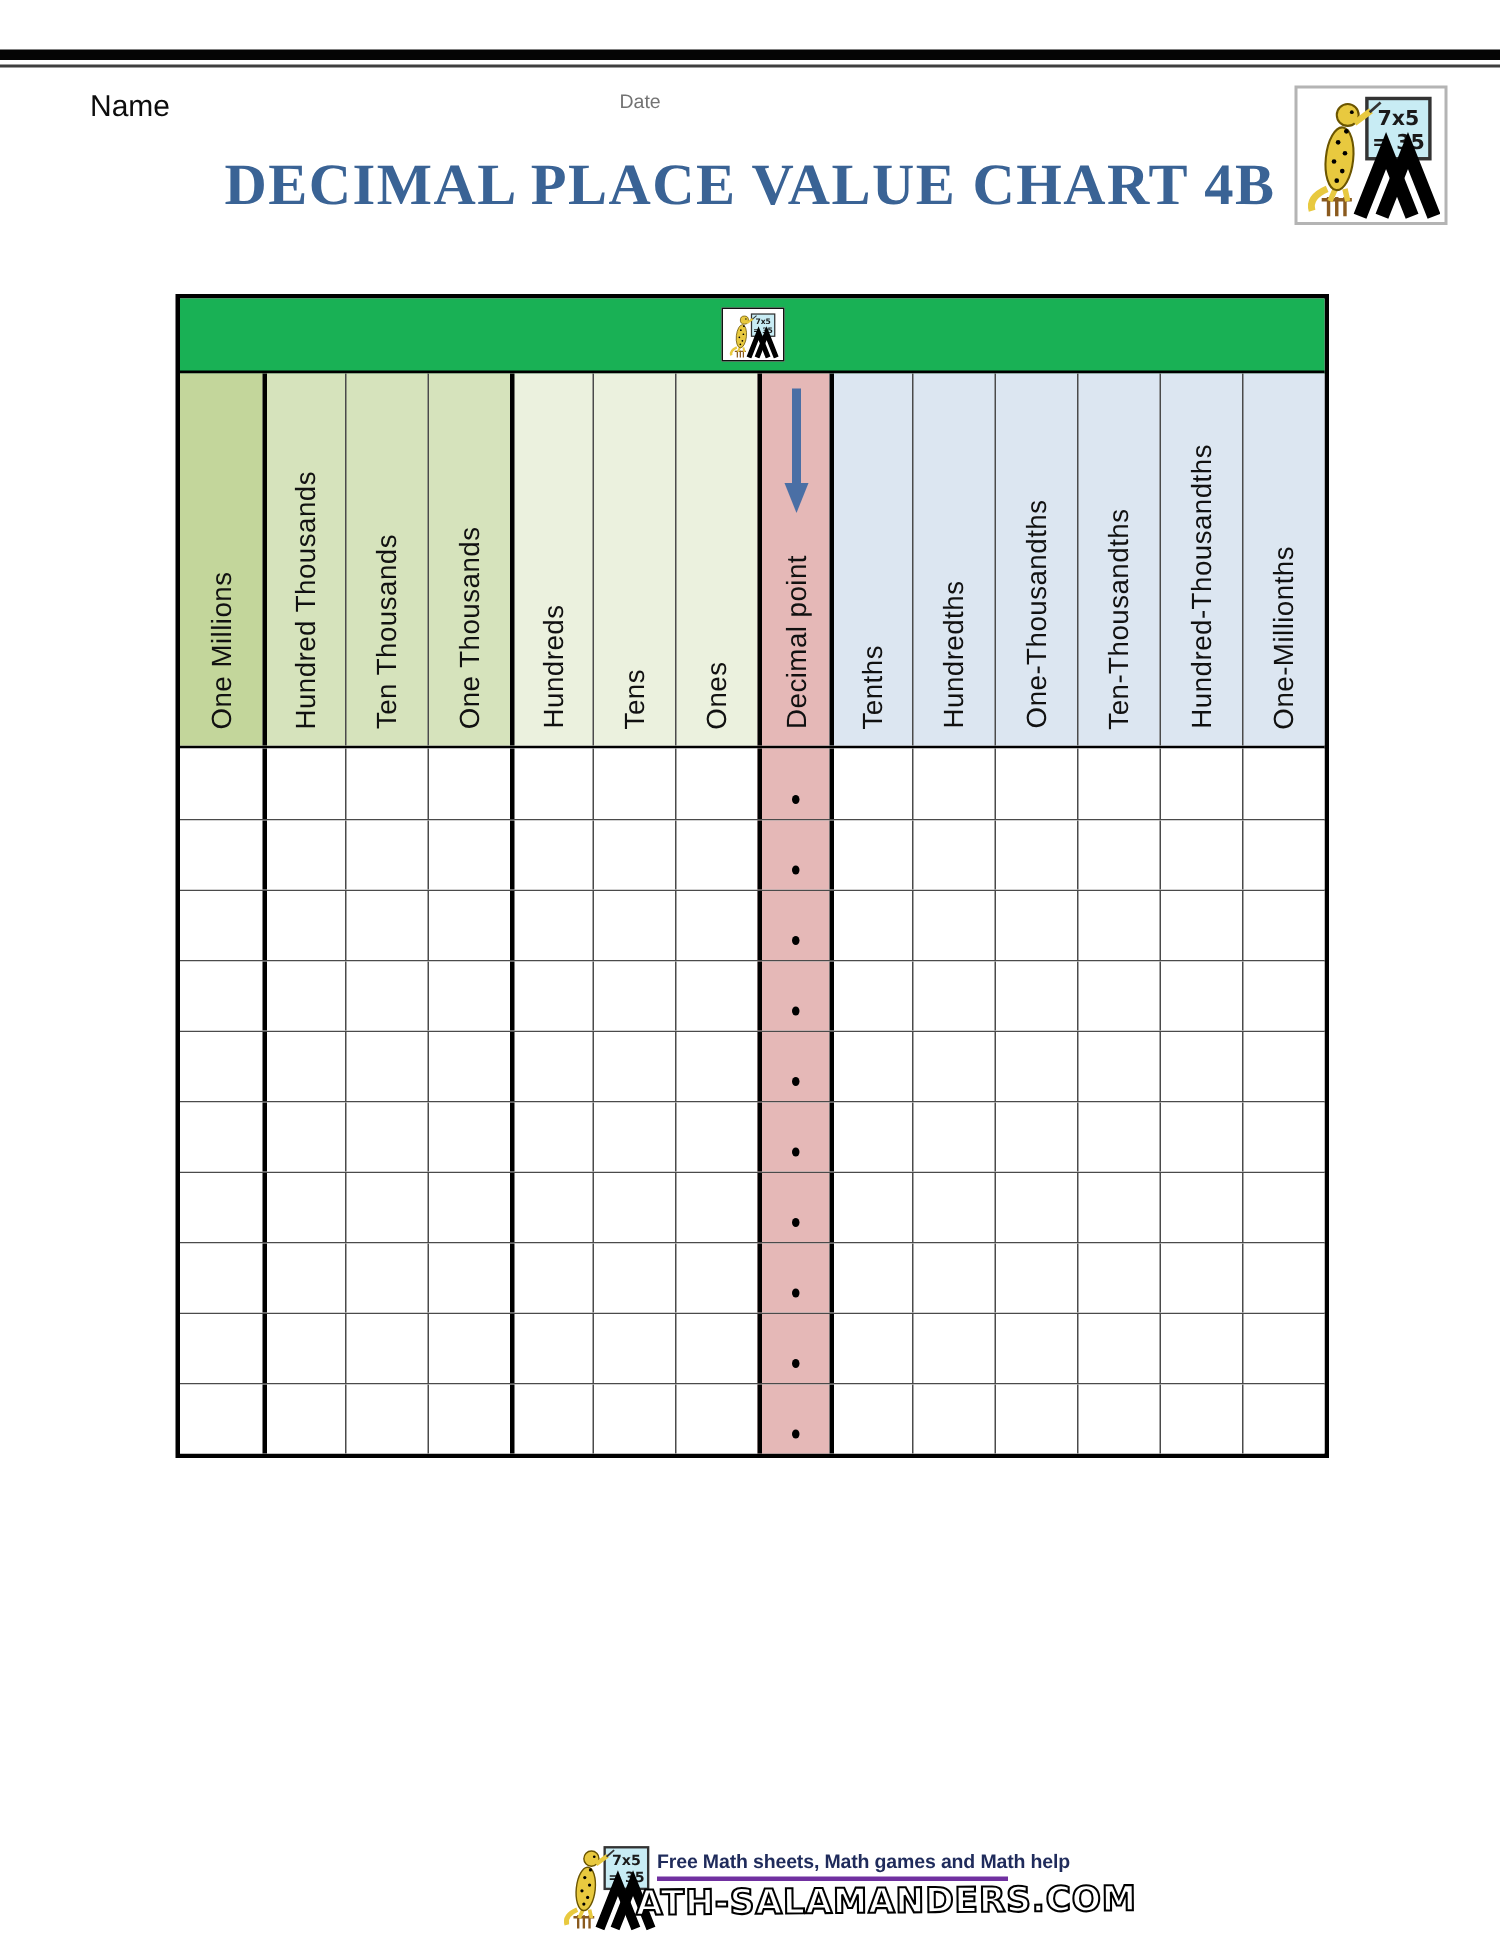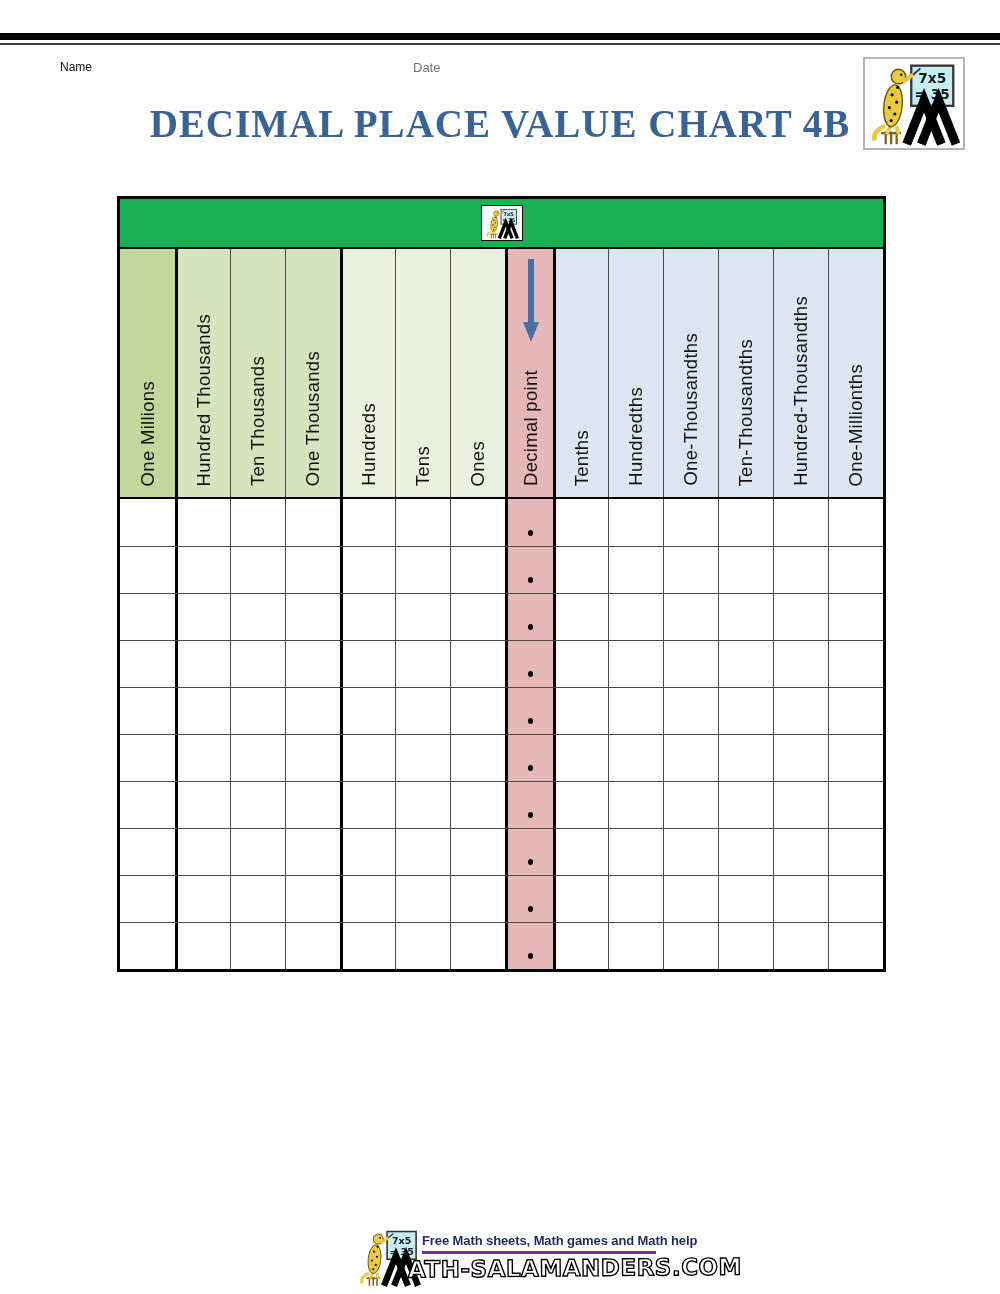--- a/index.html
+++ b/index.html
@@ -11,21 +11,21 @@
   *{box-sizing:border-box;margin:0;padding:0}
   html,body{width:1000px;height:1294px;background:#fff;overflow:hidden;
     font-family:"Liberation Sans",sans-serif;position:relative}
   .page{position:absolute;inset:0;background:#fff}
 
   
   .top-rule{position:absolute;left:0;top:33px;width:1000px}
   .top-rule .tr-a{height:7px;background:#050505}
   .top-rule .tr-b{height:2px;background:#3f3f3f;margin-top:3px}
 
-  .name-label{position:absolute;left:60px;top:60px;font-size:12px;color:#0d0d0d}
+  .name-label{position:absolute;left:60px;top:60px;font-size:20px;color:#0d0d0d}
   .date-label{position:absolute;left:413px;top:60px;font-size:13px;color:#737373}
 
   .corner-logo{position:absolute;left:863px;top:57px;width:102px;height:93px;
     background:#fff;border:2px solid #b4b4b4;display:flex;align-items:center;justify-content:center}
   .corner-logo svg{width:92px;height:84px}
 
   .title{position:absolute;left:0;top:101px;width:1000px;text-align:center;
     font-family:"Liberation Serif",serif;font-weight:600;font-size:39px;
     color:var(--title-blue);letter-spacing:1px;white-space:nowrap}
 
@@ -58,21 +58,21 @@
   .row + .row{border-top:1px solid var(--grid-thin)}
   .cell{position:relative;background:#fff}
   .cell.g-decimal{background:var(--decimal-bg)}
   .dot{position:absolute;left:50%;bottom:10px;width:5px;height:6px;margin-left:-2.5px;
     background:#000;border-radius:50%}
 
   
   .dp-arrow{flex:0 0 auto}
 
   
-  .footer{position:absolute;left:356px;top:1229px;display:flex;align-items:flex-start}
+  .footer{position:absolute;left:372px;top:1229px;display:flex;align-items:flex-start}
   .footer-logo svg{width:66px;height:58px}
   .footer-text{margin-left:-14px;padding-top:4px}
   .tagline{font-size:13px;font-weight:bold;color:var(--tagline-navy);
     letter-spacing:-.1px;white-space:nowrap;padding-left:14px}
   .purple-rule{height:3px;background:var(--footer-purple);margin-top:3px;width:234px;margin-left:14px}
   .sitename{margin-top:1px;white-space:nowrap;font-weight:bold;
     font-family:"DejaVu Sans",sans-serif;transform:rotate(-.5deg)}
   .site-rest{font-size:23px;color:#fff;-webkit-text-stroke:1.4px #000;letter-spacing:.5px}
 
   .board-text{font:bold 15px "DejaVu Sans",sans-serif;text-anchor:middle;fill:#1a1a1a}

